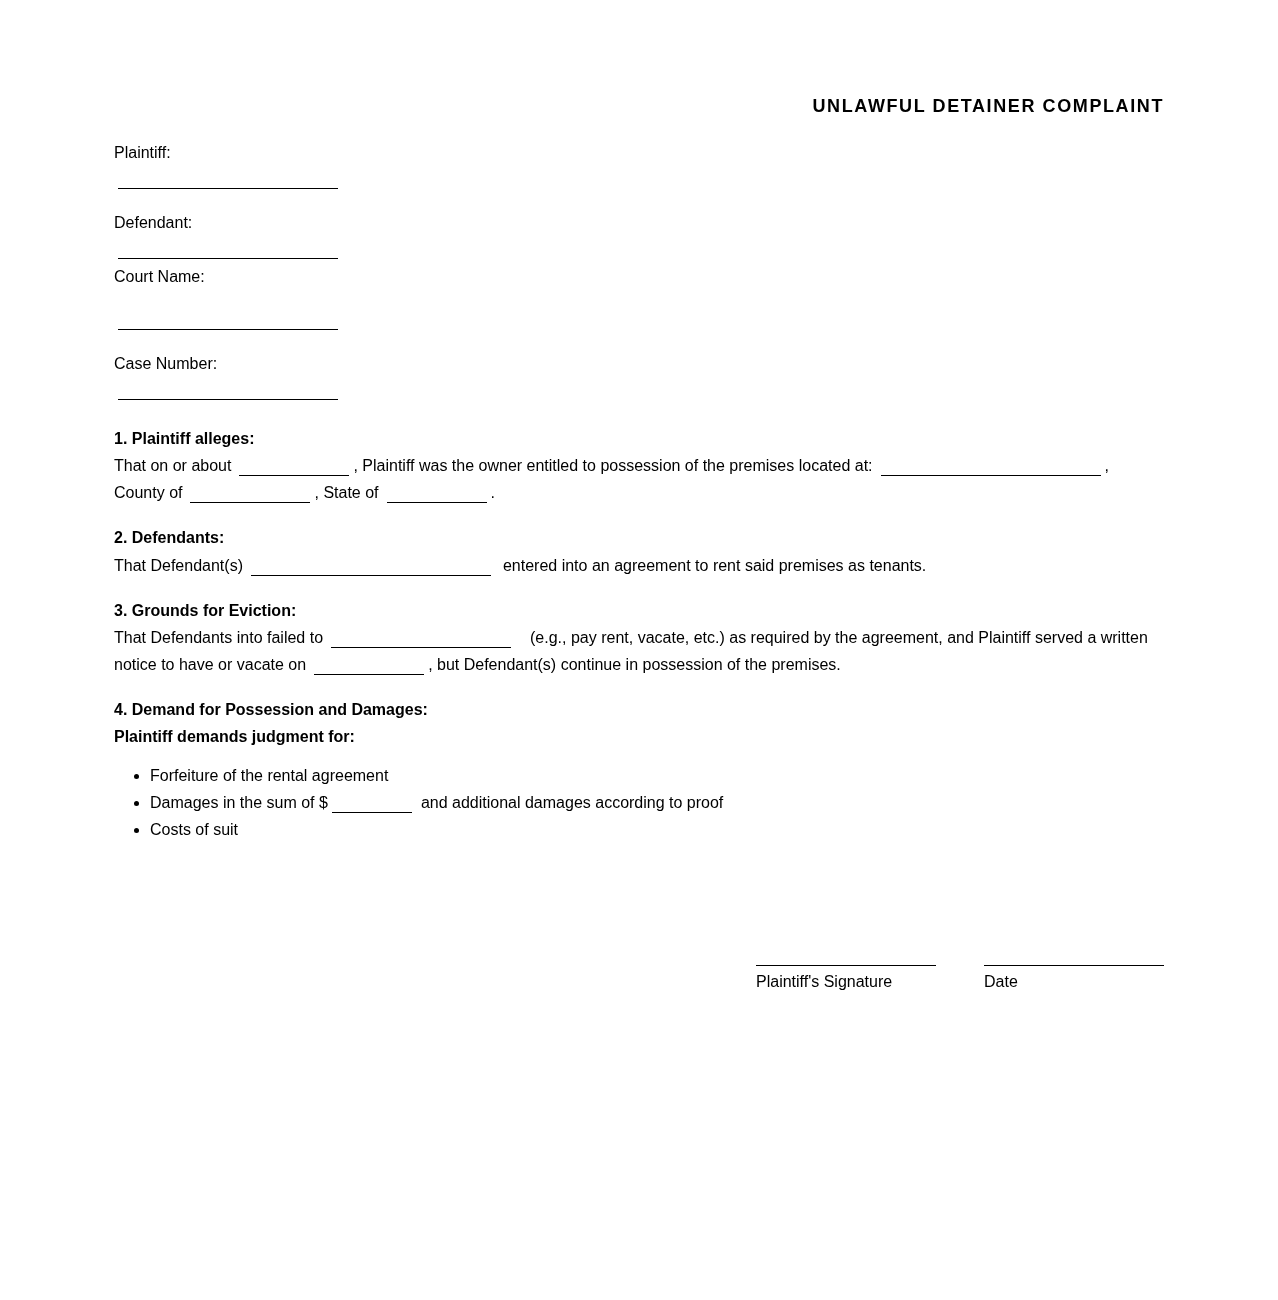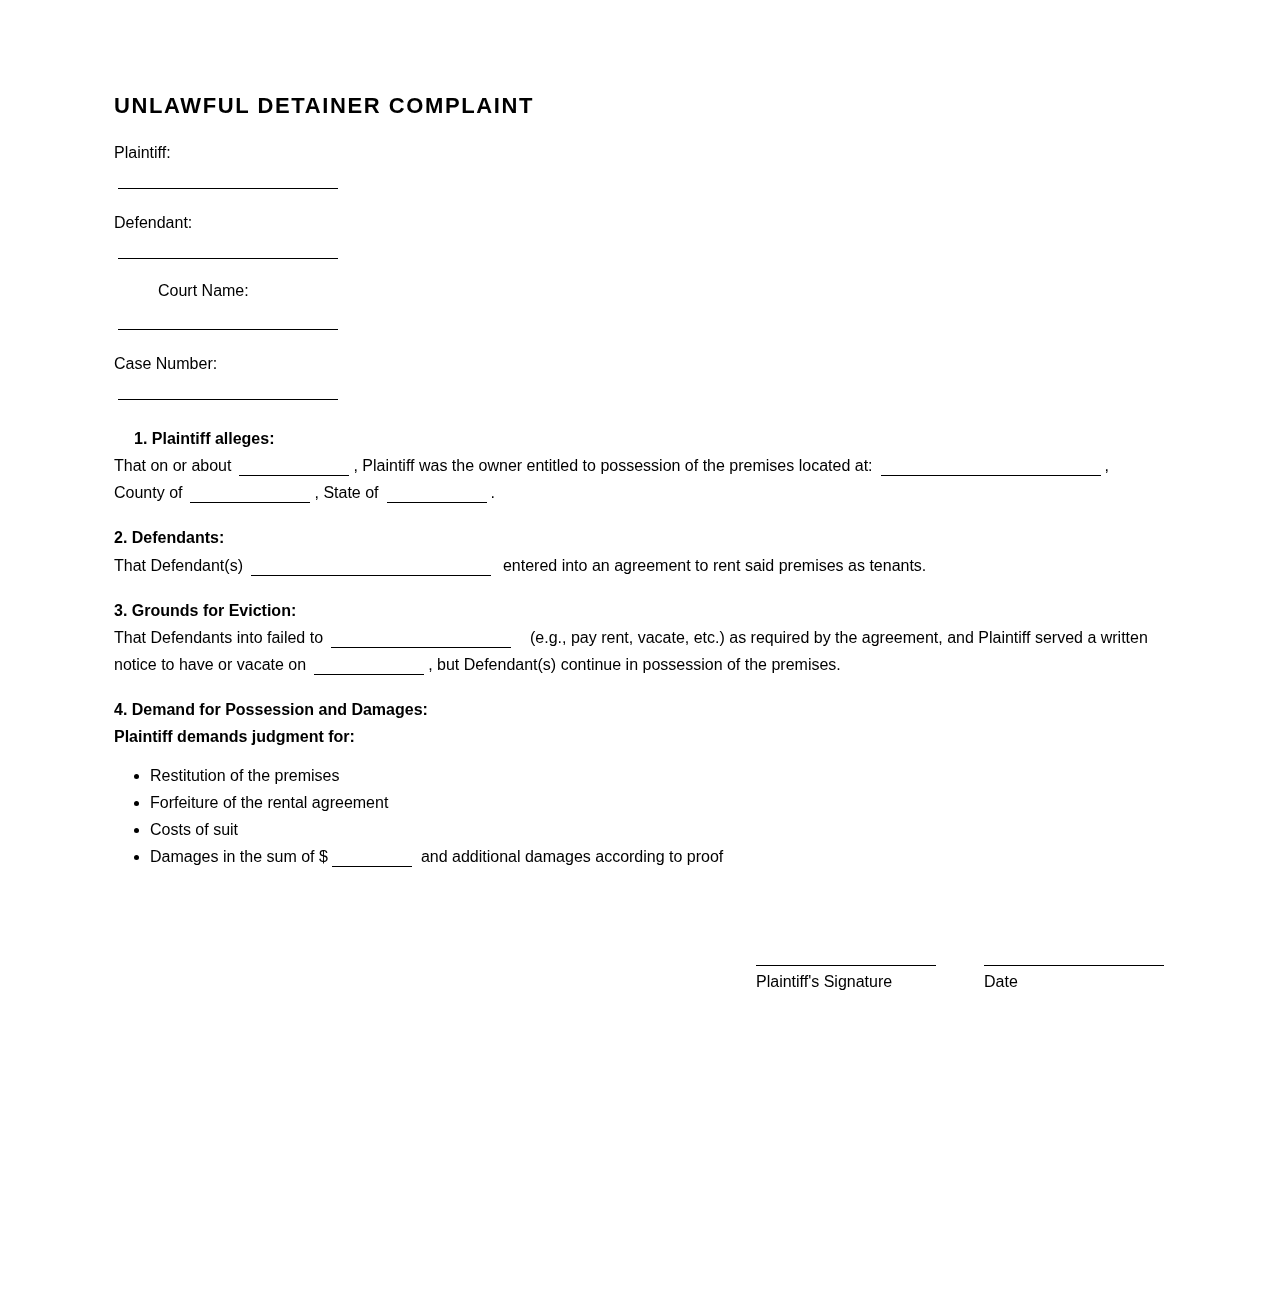--- a/index.html
+++ b/index.html
@@ -14,22 +14,22 @@
       position: absolute;
       left: 114px;
       top: 0;
       width: 1050px;
     }
     .title {
       position: absolute;
       left: 0;
       width: 1050px;
       top: 92px;
-      text-align: left;
-      font-size: 22px;
+      text-align: right;
+      font-size: 18px;
       font-weight: bold;
       letter-spacing: 1.6px;
       line-height: 28px;
     }
     .meta-label {
       position: absolute;
       left: 0;
       font-size: 16px;
       line-height: 18px;
     }
@@ -105,27 +105,27 @@
 <div class="page">
 
   <h1 class="title">UNLAWFUL DETAINER COMPLAINT</h1>
 
   <div class="meta-label" style="top:144px;">Plaintiff:</div>
   <div class="meta-line" style="top:188px;"></div>
 
   <div class="meta-label" style="top:214px;">Defendant:</div>
   <div class="meta-line" style="top:258px;"></div>
 
-  <div class="meta-label" style="top:282px;margin-left:44px;">Court Name:</div>
+  <div class="meta-label" style="top:268px;">Court Name:</div>
   <div class="meta-line" style="top:329px;"></div>
 
   <div class="meta-label" style="top:355px;">Case Number:</div>
   <div class="meta-line" style="top:399px;"></div>
 
-  <div class="section-head" style="top:430px;margin-left:20px;">1. Plaintiff alleges:</div>
+  <div class="section-head" style="top:430px;">1. Plaintiff alleges:</div>
   <div class="text-line" style="top:457px;">
     <span>That on or about</span><span class="blank" style="width:110px;"></span><span>, Plaintiff was the owner entitled to possession of the premises located at:</span><span class="blank" style="width:220px;"></span><span>,</span>
   </div>
   <div class="text-line" style="top:484px;">
     <span>County of</span><span class="blank" style="width:120px;"></span><span>, State of</span><span class="blank" style="width:100px;"></span><span>.</span>
   </div>
 
   <div class="section-head" style="top:529px;">2. Defendants:</div>
   <div class="text-line" style="top:557px;">
     <span>That Defendant(s)</span><span class="blank" style="width:240px;"></span><span style="margin-left:8px;">entered into an agreement to rent said premises as tenants.</span>
@@ -136,24 +136,23 @@
     <span>That Defendants into failed to</span><span class="blank" style="width:180px;"></span><span style="margin-left:15px;">(e.g., pay rent, vacate, etc.) as required by the agreement, and Plaintiff served a written</span>
   </div>
   <div class="text-line" style="top:656px;">
     <span>notice to have or vacate on</span><span class="blank" style="width:110px;"></span><span>, but Defendant(s) continue in possession of the premises.</span>
   </div>
 
   <div class="section-head" style="top:701px;">4. Demand for Possession and Damages:</div>
   <div class="text-line" style="top:728px;font-weight:bold;">Plaintiff demands judgment for:</div>
 
   <ul class="bullets">
-    <li><span class="dot"></span><span>Restitution of the premises</span></li>
     <li><span class="dot"></span><span>Forfeiture of the rental agreement</span></li>
+    <li><span class="dot"></span><span>Damages in the sum of $</span><span class="blank" style="width:80px; margin-left:4px;"></span><span style="margin-left:5px;">and additional damages according to proof</span></li>
     <li><span class="dot"></span><span>Costs of suit</span></li>
-    <li><span class="dot"></span><span>Damages in the sum of $</span><span class="blank" style="width:80px; margin-left:4px;"></span><span style="margin-left:5px;">and additional damages according to proof</span></li>
   </ul>
 
   <div class="sig-block" style="left:642px;">
     <div class="sig-line"></div>
     <div class="sig-label">Plaintiff's Signature</div>
   </div>
   <div class="sig-block" style="left:870px;">
     <div class="sig-line"></div>
     <div class="sig-label">Date</div>
   </div>

